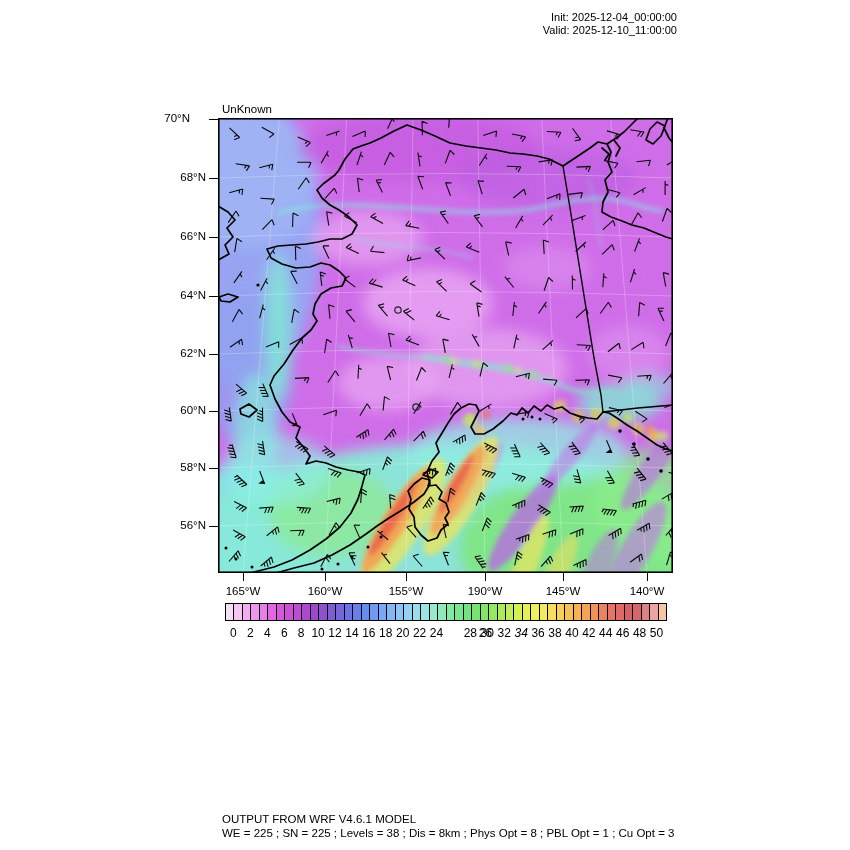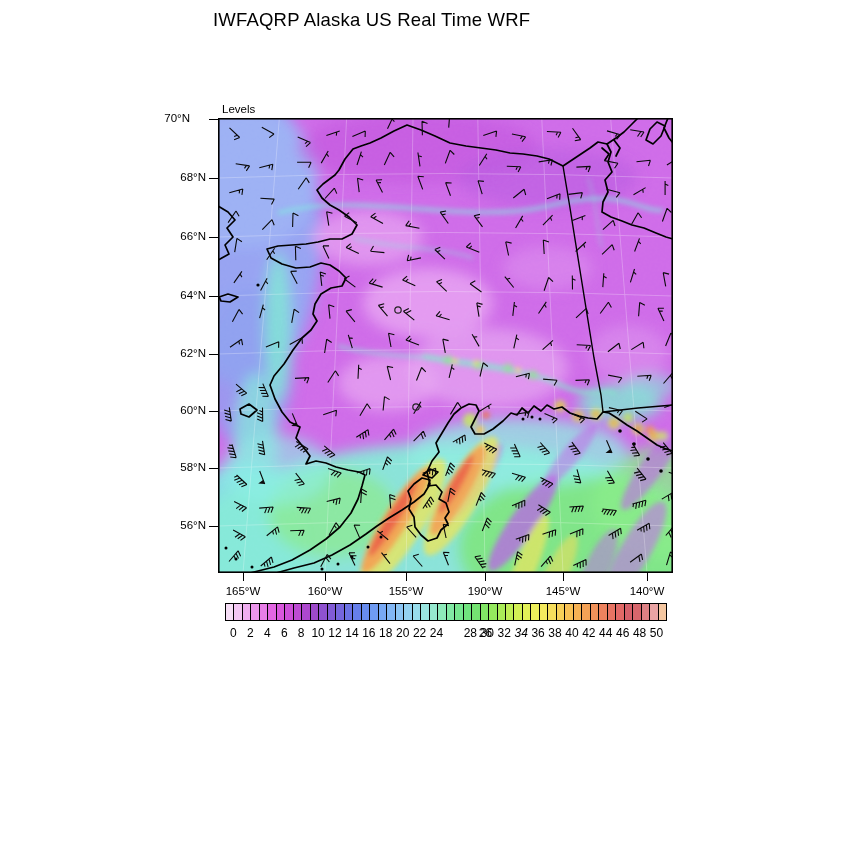--- a/index.html
+++ b/index.html
@@ -18,25 +18,28 @@
   .cbcell{flex:1 1 auto;border-right:1px solid #000;}
   .cbcell:last-child{border-right:none;}
   .cblabel{position:absolute;top:626px;font-size:12px;transform:translateX(-50%);}
   .footer{position:absolute;left:222px;top:813px;font-size:11.5px;line-height:13.5px;}
 </style>
 </head>
 <body>
 
 <div class="page">
 
-  <div class="title">IWFAQRP Alaska US Real Time WRF</div>
-
+
+  <div class="stamp">
+    <div>Init: 2025-12-04_00:00:00</div>
+    <div>Valid: 2025-12-10_11:00:00</div>
+  </div>
 
   <div class="subtitle">
-    <div>Levels</div>
+    <div>UnKnown</div>
     <div>10m Winds   (kts)</div>
   </div>
 
   <div class="map-wrap">
     <svg width="455" height="455" viewBox="0 0 455 455">
       <defs>
         <clipPath id="mapclip">
             <rect x="0" y="0" width="455" height="455"></rect>
           </clipPath>
         <filter id="soft" x="-25%" y="-25%" width="150%" height="150%">
@@ -248,20 +251,24 @@
       <div class="cbcell" style="background: rgb(232, 116, 99);"></div>
       <div class="cbcell" style="background: rgb(226, 105, 103);"></div>
       <div class="cbcell" style="background: rgb(213, 96, 106);"></div>
       <div class="cbcell" style="background: rgb(215, 102, 108);"></div>
       <div class="cbcell" style="background: rgb(221, 129, 132);"></div>
       <div class="cbcell" style="background: rgb(234, 164, 164);"></div>
       <div class="cbcell" style="background: rgb(245, 199, 161);"></div>
     </div>
   <div id="colorbar-labels"></div>
 
+  <div class="footer">
+    <div>OUTPUT FROM WRF V4.6.1 MODEL</div>
+    <div>WE = 225 ; SN = 225 ; Levels = 38 ; Dis = 8km ; Phys Opt = 8 ; PBL Opt = 1 ; Cu Opt = 3</div>
+  </div>
 
 <div class="tickmark" style="left: 209px; top: 118.5px; width: 9px; height: 1.5px;"></div>
     <div class="axis-label lat-label" style="left: 144px; top: 112px;">70°N</div>
     <div class="tickmark" style="left: 209px; top: 177.5px; width: 9px; height: 1.5px;"></div>
     <div class="axis-label lat-label" style="left: 160px; top: 171px;">68°N</div>
     <div class="tickmark" style="left: 209px; top: 236.5px; width: 9px; height: 1.5px;"></div>
     <div class="axis-label lat-label" style="left: 160px; top: 230px;">66°N</div>
     <div class="tickmark" style="left: 209px; top: 295.5px; width: 9px; height: 1.5px;"></div>
     <div class="axis-label lat-label" style="left: 160px; top: 289px;">64°N</div>
     <div class="tickmark" style="left: 209px; top: 353.5px; width: 9px; height: 1.5px;"></div>

